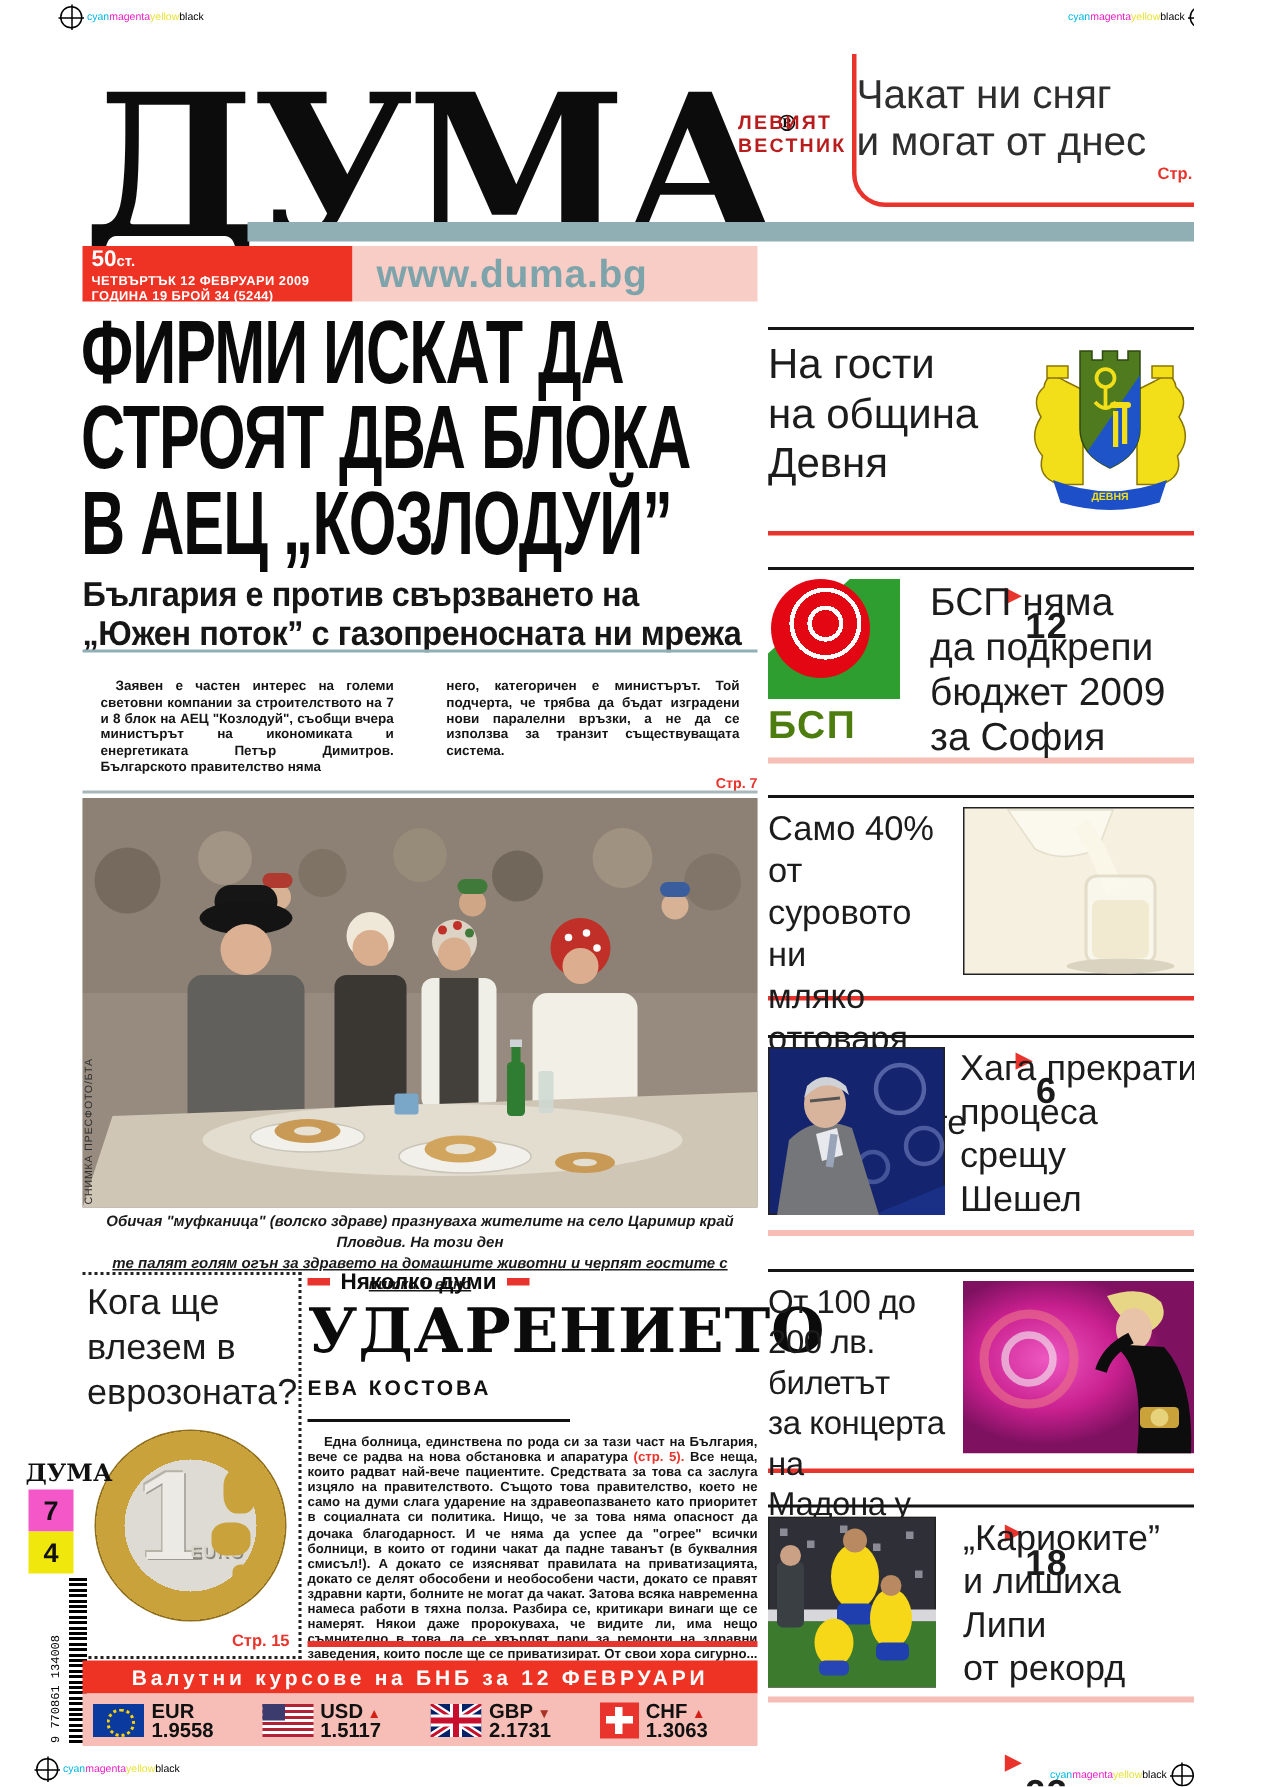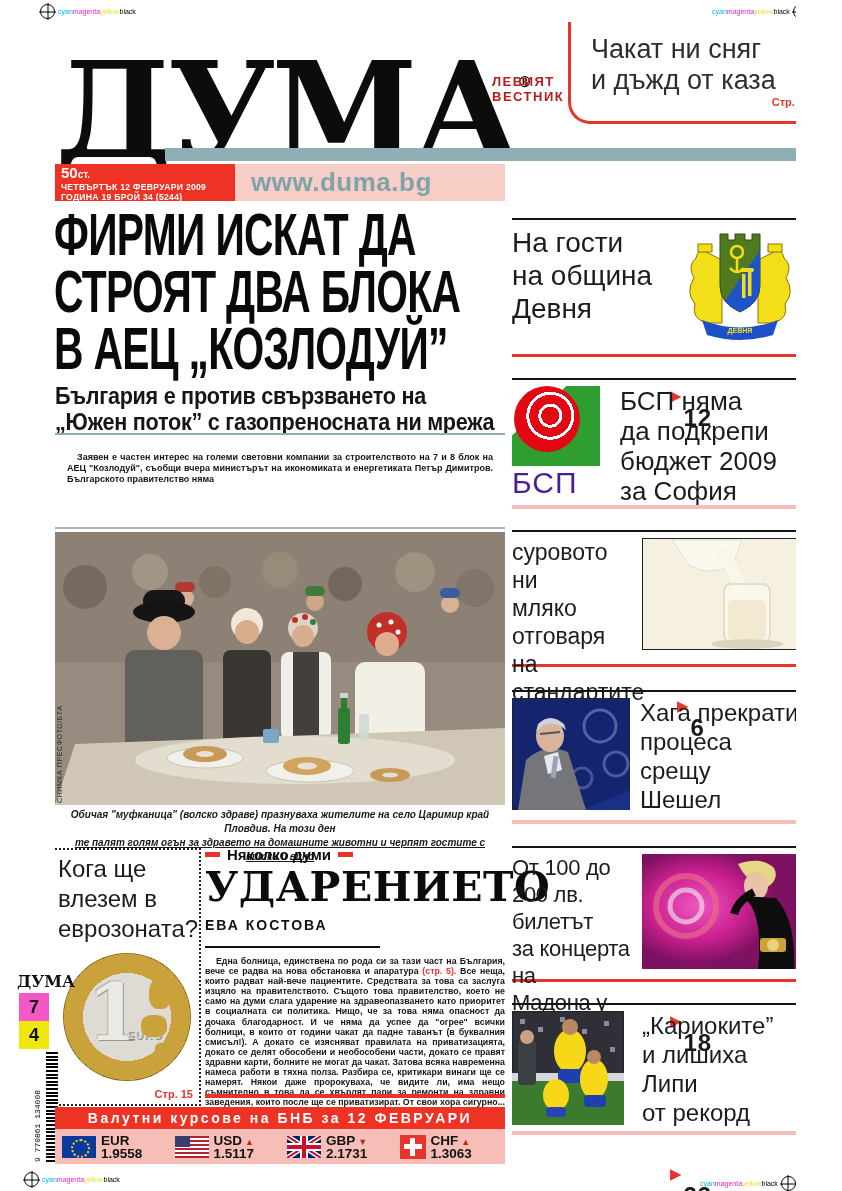--- a/index.html
+++ b/index.html
@@ -16,23 +16,23 @@
 
   
   .logo{position:absolute;left:55px;top:22px;font-family:"DejaVu Serif","Liberation Serif",serif;
         font-weight:900;font-size:132px;line-height:120px;letter-spacing:-4px;color:#0c0c0c;white-space:nowrap;}
   .logo .reg{font-size:15px;letter-spacing:0;vertical-align:70px;}
   .tagline{position:absolute;left:492px;top:74px;font-size:13px;font-weight:700;letter-spacing:1.5px;
            color:#b91c1c;line-height:15px;}
   .teal-bar{position:absolute;left:165px;top:148px;width:637px;height:13px;background:#8fafb4;}
 
   
-  .teaser{position:absolute;left:568px;top:22px;width:240px;height:102px;
+  .teaser{position:absolute;left:568px;top:36px;width:240px;height:102px;
           border-left:3px solid #e8342c;border-bottom:3px solid #e8342c;border-bottom-left-radius:22px;
-          padding:12px 0 0 20px;box-sizing:border-box;font-size:27px;line-height:31px;color:#2e2e2e;}
+          padding:12px 0 0 0;box-sizing:border-box;font-size:27px;line-height:31px;color:#2e2e2e;}
   .teaser .pg{position:absolute;right:4px;bottom:3px;font-size:11px;font-weight:900;color:#e8342c;}
 
   
   .issue-red{position:absolute;left:55px;top:164px;width:180px;height:37px;background:#ee3224;color:#fff;
              padding:2px 0 0 6px;box-sizing:border-box;}
   .price{font-size:15px;font-weight:900;line-height:14px;}
   .price .unit{font-size:10px;}
   .issue-red .line{font-size:8.6px;font-weight:900;line-height:10px;letter-spacing:.3px;}
   .issue-pink{position:absolute;left:235px;top:164px;width:270px;height:37px;background:#f8cdc6;}
   .website{font-size:26px;font-weight:900;color:#7da3ab;line-height:37px;padding-left:16px;letter-spacing:.5px;}
@@ -140,21 +140,21 @@
   .sb-row.h1{height:122px}.sb-row.h2{height:113px}.sb-row.h3{height:120px}
   .sb-row.h4{height:116px}.sb-row.h5{height:119px}.sb-row.h6{height:114px}
 
   
   .bsp{width:95px;}
   .bsp-art{position:relative;width:88px;height:80px;}
   .bsp-leaf{position:absolute;inset:0;background:#2f9e30;
             clip-path:polygon(100% 0,100% 100%,0 100%,0 62%,62% 0);}
   .bsp-rose{position:absolute;left:2px;top:0;width:66px;height:66px;border-radius:50%;
             background:radial-gradient(circle at 55% 45%,#e30613 0 9px,#fff 9px 12px,#e30613 12px 21px,#fff 21px 24px,#e30613 24px 40px);}
-  .bsp-txt{font-size:30px;font-weight:400;color:#4c1d95;letter-spacing:1px;line-height:34px;}
+  .bsp-txt{font-size:26px;font-weight:700;color:#4d7c0f;letter-spacing:1px;line-height:34px;}
 </style>
 </head>
 <body>
 
 <div class="page">
 
   <div class="regmark" style="left:40px;top:4px;">
     <span class="reg-circle"></span>
     <span><span class="rc-cyan">cyan</span><span class="rc-mag">magenta</span><span class="rc-yel">yellow</span><span class="rc-blk">black</span></span>
   </div>
@@ -174,21 +174,21 @@
   <div class="logo"><span>ДУМА</span><span class="reg">®</span></div>
   <div class="tagline">
     <div>ЛЕВИЯТ</div>
     <div>ВЕСТНИК</div>
   </div>
   <div class="teal-bar"></div>
 
   <div class="teaser">
     <div>
       <div>Чакат ни сняг</div>
-      <div>и дъжд от каза</div>
+      <div>и могат от днес</div>
     </div>
     <div class="pg">Стр. 9</div>
   </div>
 
   <div class="issue-red">
     <div class="price"><span>50</span><span class="unit">ст.</span></div>
     <div class="line">ЧЕТВЪРТЪК 12 ФЕВРУАРИ 2009</div>
     <div class="line">ГОДИНА 19 БРОЙ 34 (5244)</div>
   </div>
   <div class="issue-pink">
@@ -202,20 +202,24 @@
   </div>
   <div class="subhead">
     <div>България е против свързването на</div>
     <div>„Южен поток” с газопреносната ни мрежа</div>
   </div>
   <div class="rule-teal"></div>
 
   <div class="lead-cols">
     <div class="col">
         <p class="ind">Заявен е частен интерес на големи световни компании за строителството на 7 и 8 блок на АЕЦ "Козлодуй", съобщи вчера министърът на икономиката и енергетиката Петър Димитров. Българското правителство няма</p>
+      </div>
+    <div class="col">
+        <p>него, категоричен е министърът. Той подчерта, че трябва да бъдат изградени нови паралелни връзки, а не да се използва за транзит съществуващата система.</p>
+        <span class="col-pg">Стр. 7</span>
       </div>
   </div>
   <div class="rule-gray"></div>
 
   <div class="main-photo">
     <svg width="450" height="273" viewBox="0 0 450 273">
       <rect width="450" height="273" fill="#968b7e"></rect>
       <rect width="450" height="130" fill="#8c8174"></rect>
       <circle cx="30" cy="55" r="22" fill="#6f6457" opacity=".8"></circle>
       <circle cx="95" cy="40" r="18" fill="#a89a89" opacity=".8"></circle>
@@ -420,20 +424,21 @@
     <div class="sb-page">
       <span class="tri">▶</span>
       <span class="num">2</span>
     </div>
   </div>
 
   <div class="sb-item i3">
     <div class="sb-rule-top"></div>
     <div class="sb-row h3">
       <div class="sb-title t3" style="width:126px">
+        <div>Само 40% от</div>
           <div>суровото ни</div>
         <div>мляко отговаря</div>
           <div>на стандартите</div>
       </div>
       <div class="sb-img">
         <svg width="158" height="112" viewBox="0 0 158 112">
           <rect width="158" height="112" fill="#f5f0e0" stroke="#222" stroke-width="2"></rect>
           <path d="M30 2 L100 2 L90 28 Q66 38 48 28 Z" fill="#fbf8ee" stroke="#e4decb"></path>
           <path d="M84 8 Q98 30 106 52 L96 58 Q86 34 74 14 Z" fill="#faf6e8"></path>
           <rect x="82" y="46" width="46" height="58" rx="7" fill="#fcfaf2" opacity=".65" stroke="#d8d2bd" stroke-width="2"></rect>

